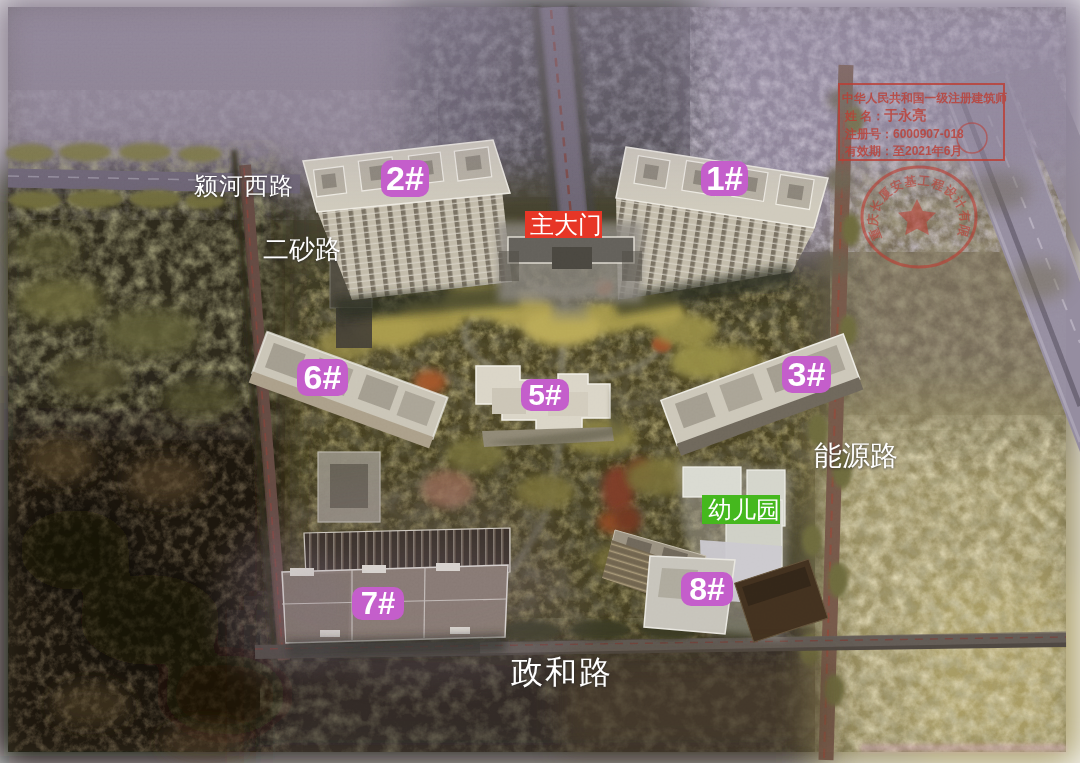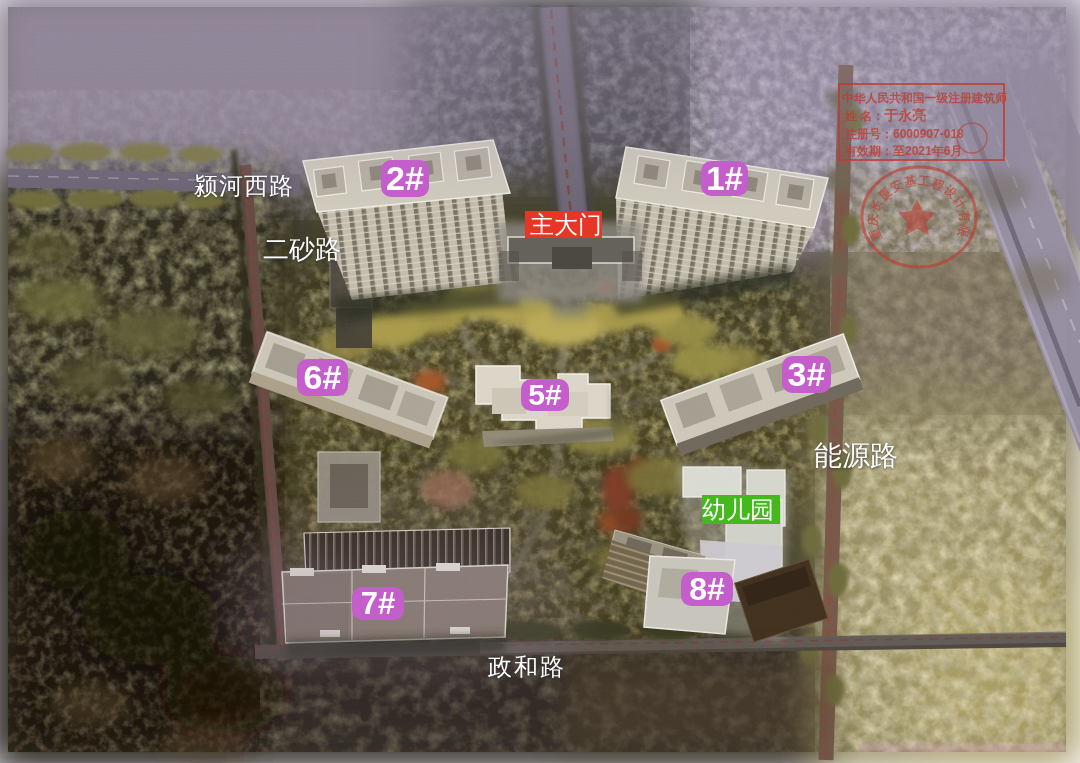--- a/index.html
+++ b/index.html
@@ -507,22 +507,22 @@
 <div class="num" style="left:521px;top:379px;width:48px;height:32px;font-size:30px;line-height:32px">5#</div>
 
 <div class="num" style="left:782px;top:356px;width:49px;height:37px;font-size:34px;line-height:37px">3#</div>
 
 <div class="num" style="left:352px;top:587px;width:52px;height:33px;font-size:31px;line-height:33px">7#</div>
 
 <div class="num" style="left:681px;top:572px;width:52px;height:34px;font-size:32px;line-height:34px">8#</div>
 
 <div class="roadlbl" style="left:525px;top:211px;width:77px;height:27px;background:#e73626;font-size:24px;line-height:27px;text-align:right;text-shadow:none">主大门</div>
 
-<div class="roadlbl" style="left:702px;top:495px;width:78px;height:29px;background:#45b81e;font-size:24px;line-height:29px;text-align:left;text-shadow:none">幼儿园</div>
+<div class="roadlbl" style="left:702px;top:495px;width:78px;height:29px;background:#45b81e;font-size:24px;line-height:29px;text-align:right;text-shadow:none">幼儿园</div>
 
 <div class="roadlbl" style="left:194px;top:170px;font-size:24px;letter-spacing:1px">颍河西路</div>
 
 <div class="roadlbl vert" style="left:263px;top:235px;font-size:26px">二砂路</div>
 
 <div class="roadlbl vert" style="left:814px;top:441px;font-size:28px">能源路</div>
 
-<div class="roadlbl" style="left:488px;top:651px;font-size:24px;letter-spacing:2px">政和路</div>
+<div class="roadlbl" style="left:511px;top:651px;font-size:32px;letter-spacing:2px">政和路</div>
 </div>
 
 </body></html>

